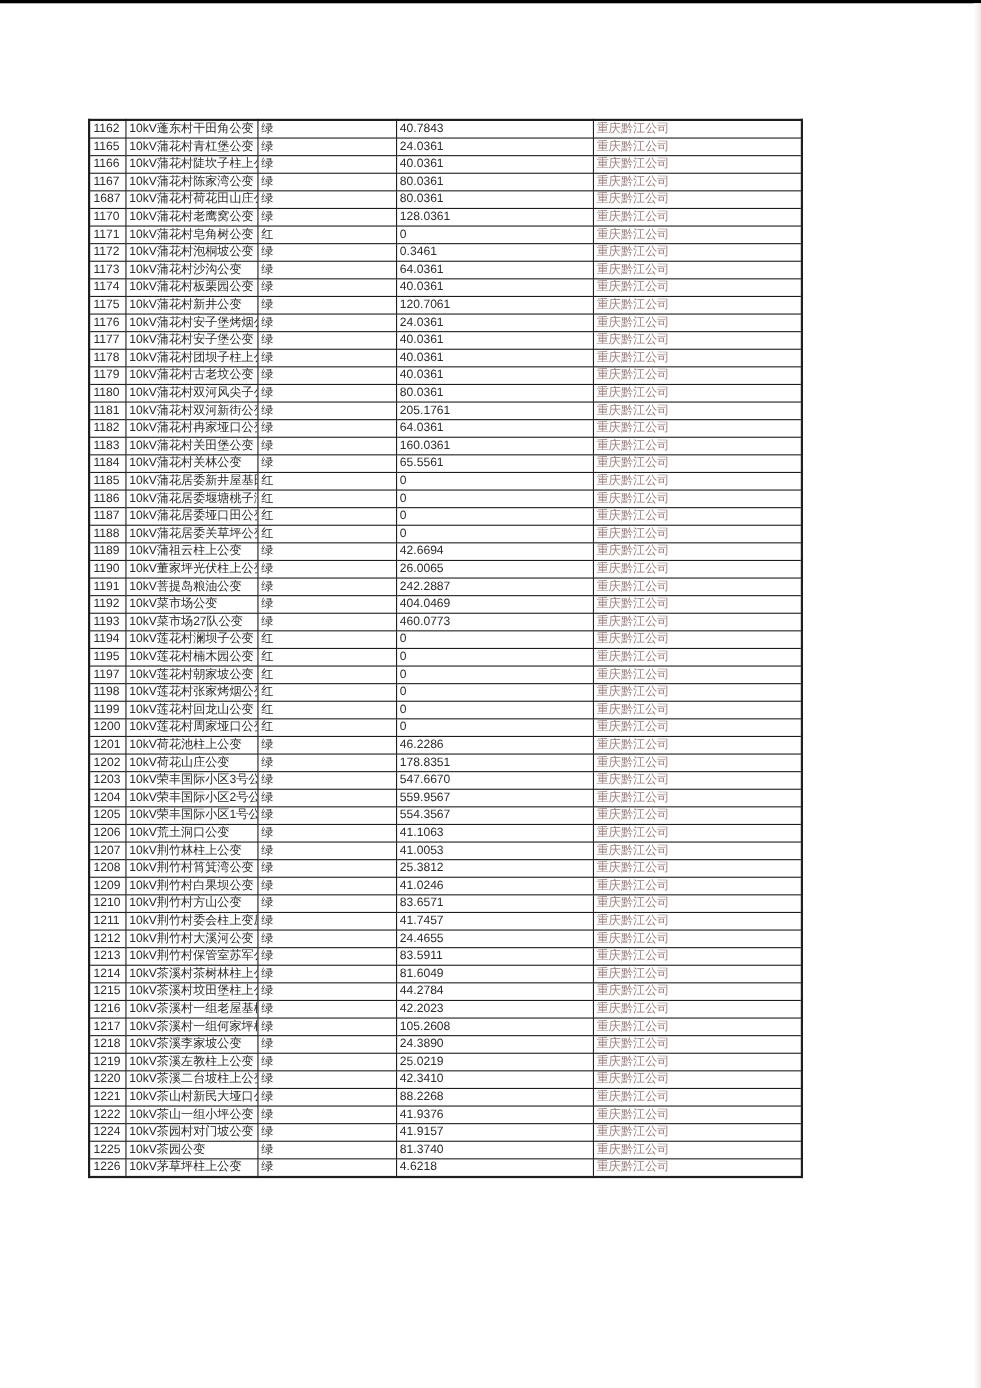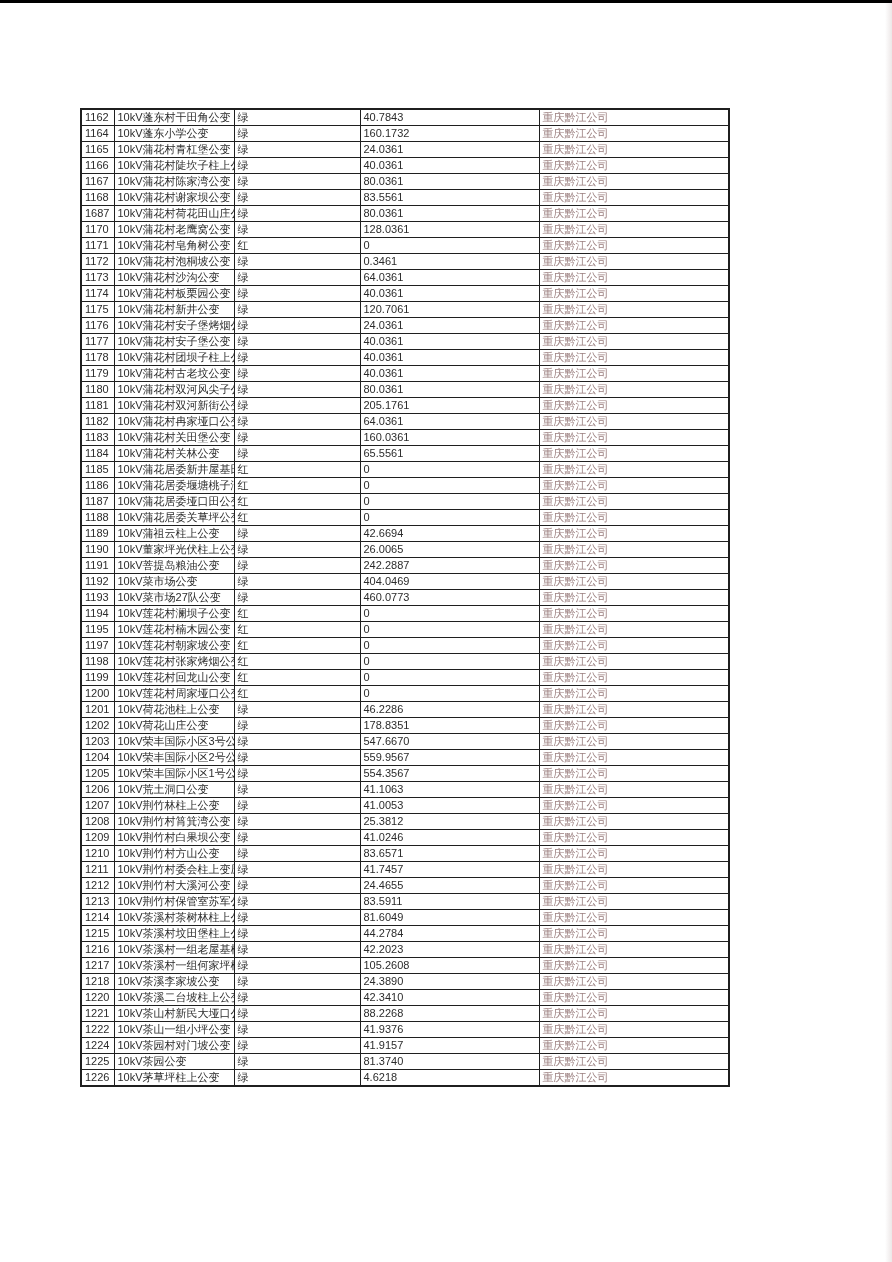--- a/index.html
+++ b/index.html
@@ -57,27 +57,20 @@
     </colgroup>
     <tbody>
         <tr>
           <td>1162</td>
           <td>10kV蓬东村干田角公变</td>
           <td>绿</td>
           <td>40.7843</td>
           <td class="company" style="color: rgb(154, 126, 126);">重庆黔江公司</td>
         </tr>
         <tr>
-          <td>1164</td>
-          <td>10kV蓬东小学公变</td>
-          <td>绿</td>
-          <td>160.1732</td>
-          <td class="company" style="color: rgb(154, 126, 126);">重庆黔江公司</td>
-        </tr>
-        <tr>
           <td>1165</td>
           <td>10kV蒲花村青杠堡公变</td>
           <td>绿</td>
           <td>24.0361</td>
           <td class="company" style="color: rgb(154, 126, 126);">重庆黔江公司</td>
         </tr>
         <tr>
           <td>1166</td>
           <td>10kV蒲花村陡坎子柱上公</td>
           <td>绿</td>
@@ -85,27 +78,20 @@
           <td class="company" style="color: rgb(154, 126, 126);">重庆黔江公司</td>
         </tr>
         <tr>
           <td>1167</td>
           <td>10kV蒲花村陈家湾公变</td>
           <td>绿</td>
           <td>80.0361</td>
           <td class="company" style="color: rgb(154, 126, 126);">重庆黔江公司</td>
         </tr>
         <tr>
-          <td>1168</td>
-          <td>10kV蒲花村谢家坝公变</td>
-          <td>绿</td>
-          <td>83.5561</td>
-          <td class="company" style="color: rgb(154, 126, 126);">重庆黔江公司</td>
-        </tr>
-        <tr>
           <td>1687</td>
           <td>10kV蒲花村荷花田山庄公</td>
           <td>绿</td>
           <td>80.0361</td>
           <td class="company" style="color: rgb(154, 126, 126);">重庆黔江公司</td>
         </tr>
         <tr>
           <td>1170</td>
           <td>10kV蒲花村老鹰窝公变</td>
           <td>绿</td>
@@ -432,20 +418,27 @@
           <td>10kV茶溪村一组何家坪柱</td>
           <td>绿</td>
           <td>105.2608</td>
           <td class="company" style="color: rgb(154, 126, 126);">重庆黔江公司</td>
         </tr>
         <tr>
           <td>1218</td>
           <td>10kV茶溪李家坡公变</td>
           <td>绿</td>
           <td>24.3890</td>
+          <td class="company" style="color: rgb(154, 126, 126);">重庆黔江公司</td>
+        </tr>
+        <tr>
+          <td>1219</td>
+          <td>10kV茶溪左教柱上公变</td>
+          <td>绿</td>
+          <td>25.0219</td>
           <td class="company" style="color: rgb(154, 126, 126);">重庆黔江公司</td>
         </tr>
         <tr>
           <td>1220</td>
           <td>10kV茶溪二台坡柱上公变</td>
           <td>绿</td>
           <td>42.3410</td>
           <td class="company" style="color: rgb(154, 126, 126);">重庆黔江公司</td>
         </tr>
         <tr>

